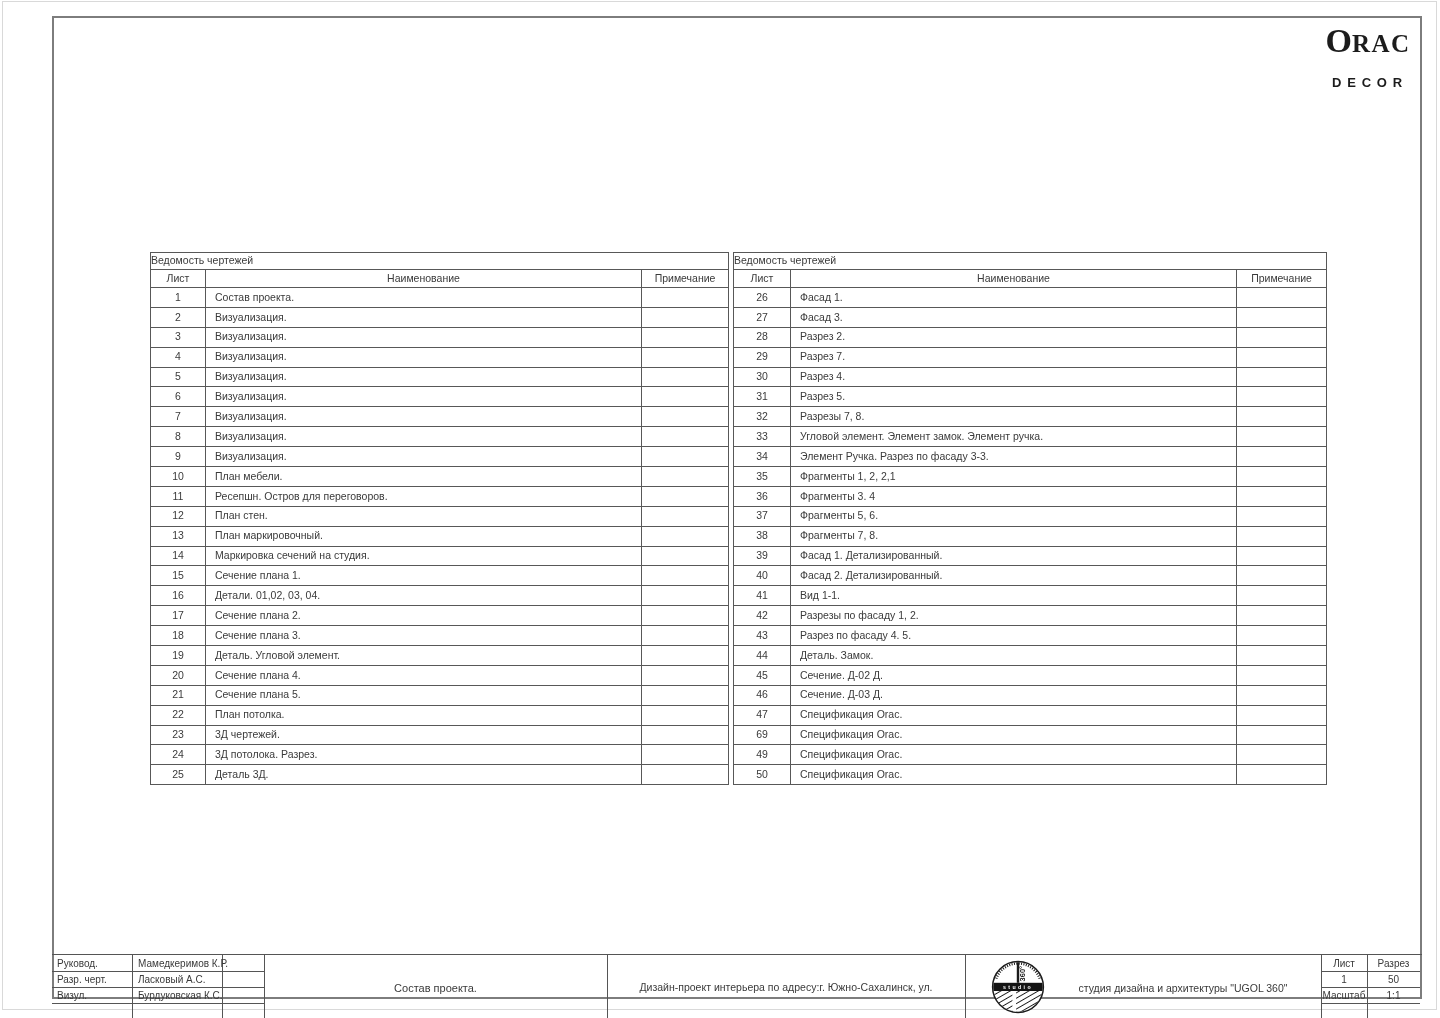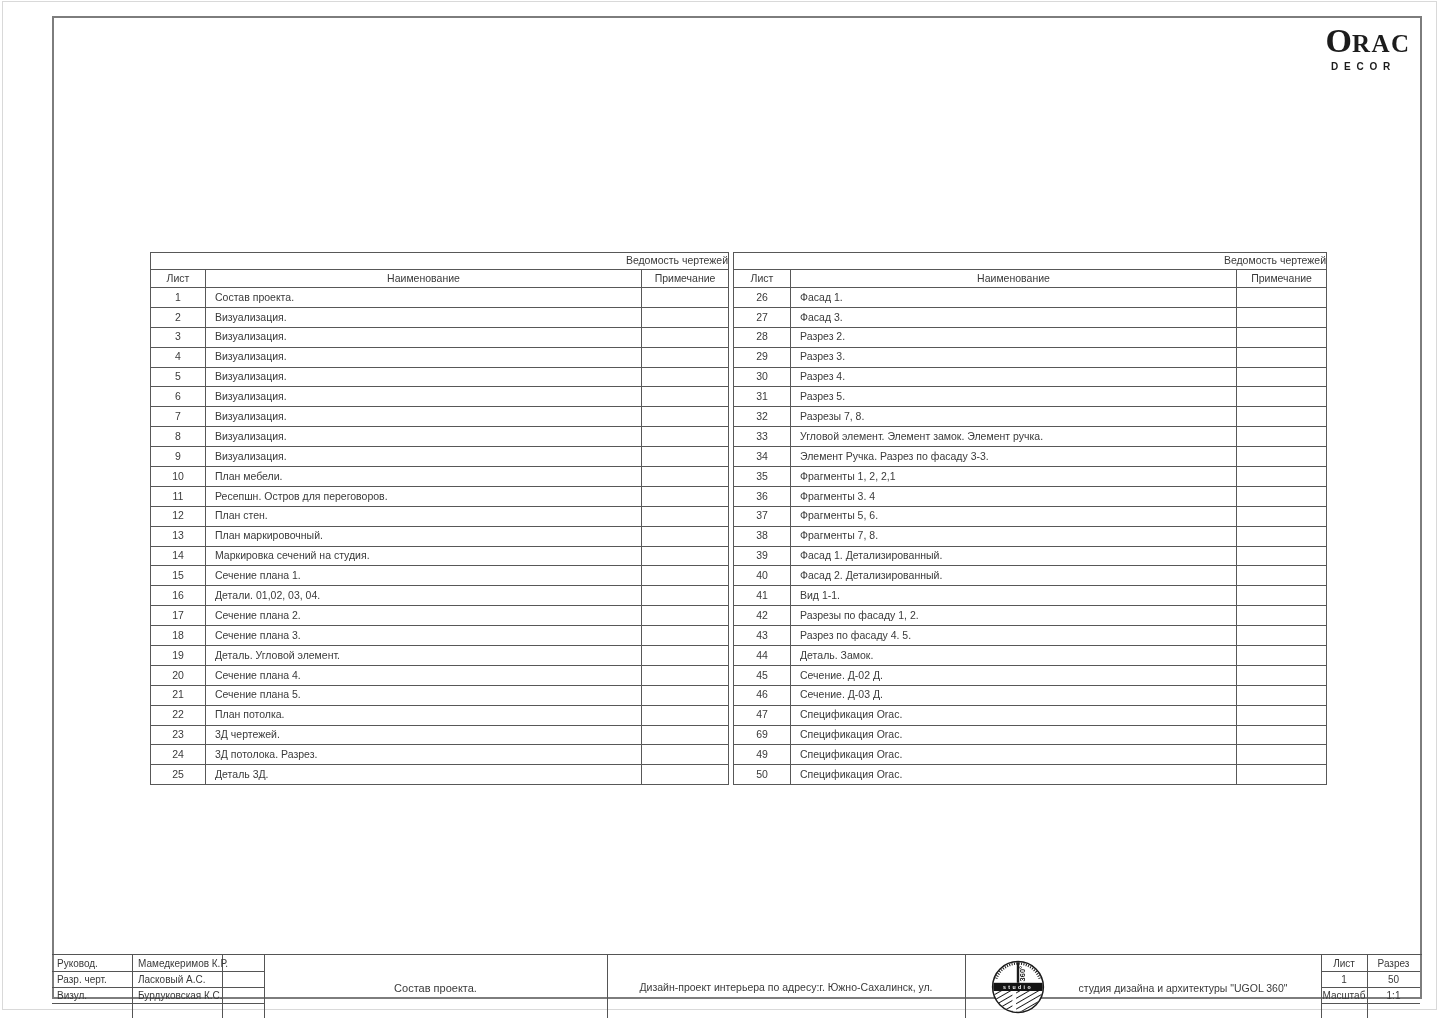--- a/index.html
+++ b/index.html
@@ -14,33 +14,33 @@
   }
   .frame{
     position:absolute;left:52px;top:16px;width:1370px;height:983px;
     border:2px solid #7d7d7d;box-sizing:border-box;
   }
   
   .orac{position:absolute;left:1327px;top:24px;width:82px;text-align:left;color:#1c1c1c;}
   .orac-word{display:flex;align-items:baseline;justify-content:center;font-family:"Liberation Serif", serif;font-weight:700;line-height:1;}
   .orac-O{font-size:34px;}
   .orac-RAC{font-size:25px;letter-spacing:1.5px;}
-  .orac-decor{font-size:10px;font-weight:700;letter-spacing:5.8px;margin-top:3px;padding-left:4px;white-space:nowrap;}
+  .orac-decor{font-size:13px;font-weight:700;letter-spacing:5.8px;text-align:center;margin-top:17px;padding-left:4px;white-space:nowrap;}
   
   table.sheet-table{
     position:absolute;top:252px;border-collapse:collapse;table-layout:fixed;
     font-size:10.5px;color:#3a3a3a;
   }
   #table-left{left:150px;width:578px;}
   #table-right{left:733px;width:593px;}
   .sheet-table td{
     border:1px solid #585858;padding:0;overflow:hidden;white-space:nowrap;
     height:18.9px;line-height:1.1;
   }
-  .sheet-table tr.title-row td{height:16px;text-align:right;}
+  .sheet-table tr.title-row td{height:16px;text-align:left;}
   .sheet-table tr.head-row td{height:17px;text-align:center;}
   .sheet-table td.c-num{text-align:center;}
   .sheet-table td.c-name{text-align:left;padding-left:9px;}
   
   .tblock{
     position:absolute;left:52px;top:954px;width:1370px;height:68px;
     box-sizing:border-box;border-top:1.5px solid #555;font-size:10px;color:#3a3a3a;padding-left:37px;
   }
   .tb-vline{position:absolute;top:0;bottom:0;width:1px;background:#555;}
   .tb-hline{position:absolute;height:1px;background:#555;}
@@ -268,21 +268,21 @@
       </tr>
 
       <tr>
         <td class="c-num">28</td>
         <td class="c-name">Разрез 2.</td>
         <td class="c-note"></td>
       </tr>
 
       <tr>
         <td class="c-num">29</td>
-        <td class="c-name">Разрез 3.</td>
+        <td class="c-name">Разрез 7.</td>
         <td class="c-note"></td>
       </tr>
 
       <tr>
         <td class="c-num">30</td>
         <td class="c-name">Разрез 4.</td>
         <td class="c-note"></td>
       </tr>
 
       <tr>

